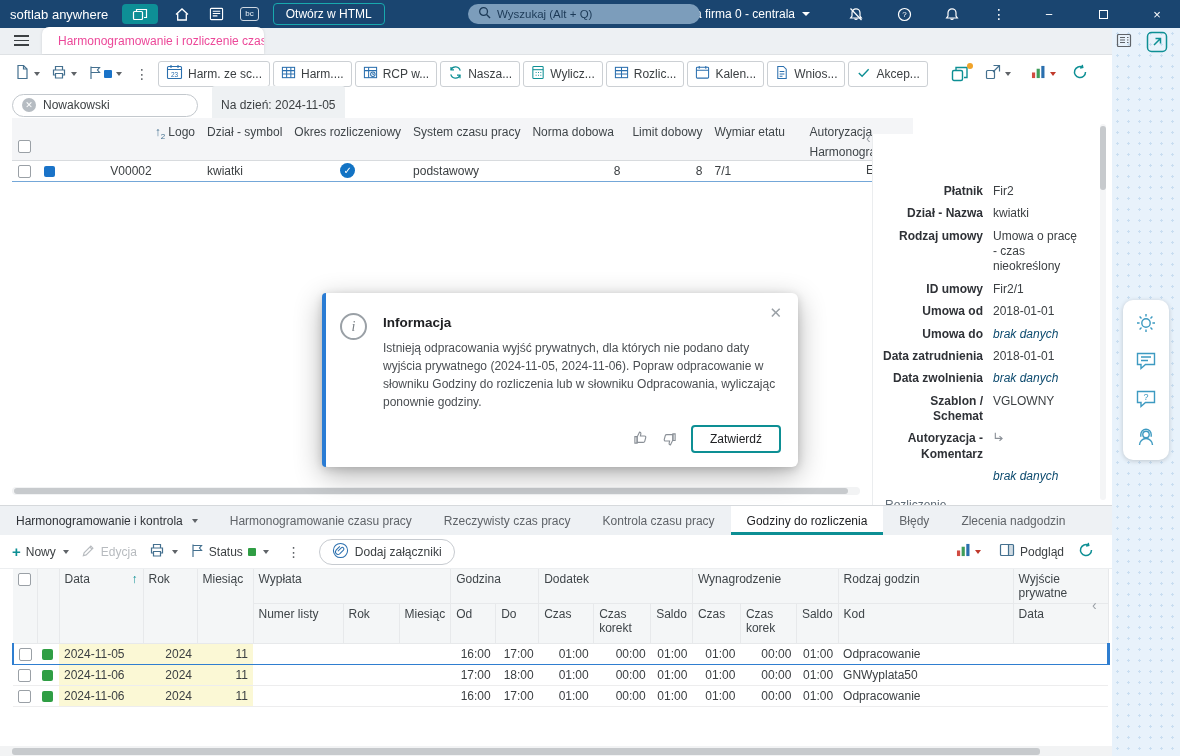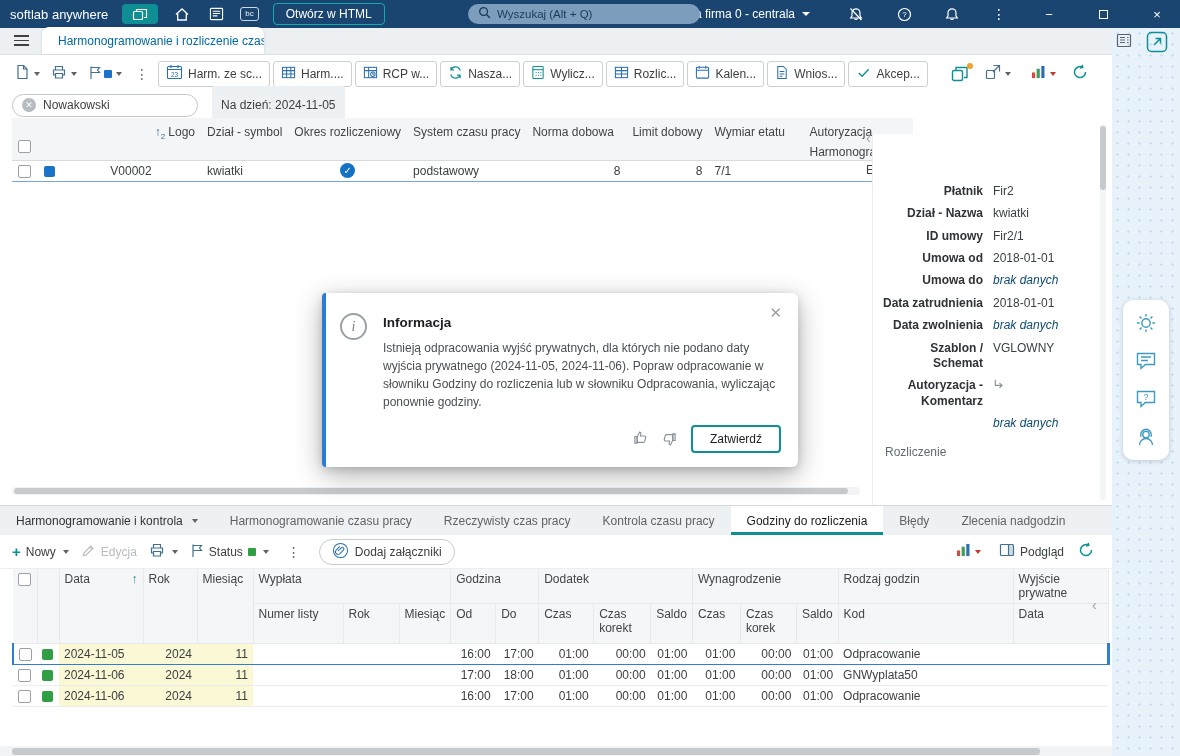--- a/index.html
+++ b/index.html
@@ -22,21 +22,21 @@
 .caret-w{width:0;height:0;border-left:4px solid transparent;border-right:4px solid transparent;border-top:4.5px solid #fff}
 .kebab-w{font-size:14px;color:#fff;padding:0 2px}
 .winbtn{width:26px;height:28px;display:flex;align-items:center;justify-content:center;font-size:13px;color:#fff}
 .maxbox{width:9px;height:9px;border:1.2px solid #fff;display:inline-block}
 
 
 .tabrow{position:absolute;top:28px;left:0;width:1112px;height:27px;background:#edf0f3;border-bottom:1px solid #dfe2e5;display:flex;align-items:flex-end}
 .hamb{width:42px;height:27px;display:flex;align-items:center;justify-content:center}
 .bars{width:15px;height:11px;display:flex;flex-direction:column;justify-content:space-between}
 .bars i{display:block;height:1.6px;background:#3c4043}
-.maintab{height:27px;width:222px;background:#fff;border-radius:7px 7px 0 0;padding:0 16px;display:flex;align-items:center;font-size:12px;color:#0369a1;overflow:hidden;white-space:nowrap;box-shadow:0 0 3px rgba(0,0,0,.12)}
+.maintab{height:27px;width:222px;background:#fff;border-radius:7px 7px 0 0;padding:0 16px;display:flex;align-items:center;font-size:12px;color:#ec4899;overflow:hidden;white-space:nowrap;box-shadow:0 0 3px rgba(0,0,0,.12)}
 
 
 .toolbar{position:absolute;top:55px;left:0;width:1112px;height:37px;background:#fff;display:flex;align-items:center;padding:0 10px;gap:3px}
 .icobtn{height:26px;display:flex;align-items:center;gap:2px;padding:0 4px;border-radius:3px;position:relative}
 .caret{width:0;height:0;border-left:3.5px solid transparent;border-right:3.5px solid transparent;border-top:4px solid #5f6368;margin-left:2px}
 .caret.red{border-top-color:#c0392b}
 .lblbtn{height:26px;border:1px solid #ccd0d4;border-radius:3px;background:#fff;display:flex;align-items:center;gap:5px;padding:0 7px;font-size:12px;color:#3c4043;white-space:nowrap;font-family:inherit;cursor:pointer}
 .kebab{font-size:14px;color:#5f6368;padding:0 6px}
 .tright{margin-left:auto;display:flex;align-items:center;gap:12px;padding-right:14px}
 .reldot{position:relative;display:flex}
@@ -405,20 +405,24 @@
     </div>
 
   <div class="props">
     <div class="prow">
         <div class="pl">Płatnik</div>
         <div class="pv">Fir2</div>
       </div>
     <div class="prow">
         <div class="pl">Dział - Nazwa</div>
         <div class="pv">kwiatki</div>
+      </div>
+    <div class="prow">
+        <div class="pl">Rodzaj umowy</div>
+        <div class="pv">Umowa o pracę - czas nieokreślony</div>
       </div>
     <div class="prow">
         <div class="pl">ID umowy</div>
         <div class="pv">Fir2/1</div>
       </div>
     <div class="prow">
         <div class="pl">Umowa od</div>
         <div class="pv">2018-01-01</div>
       </div>
     <div class="prow">

